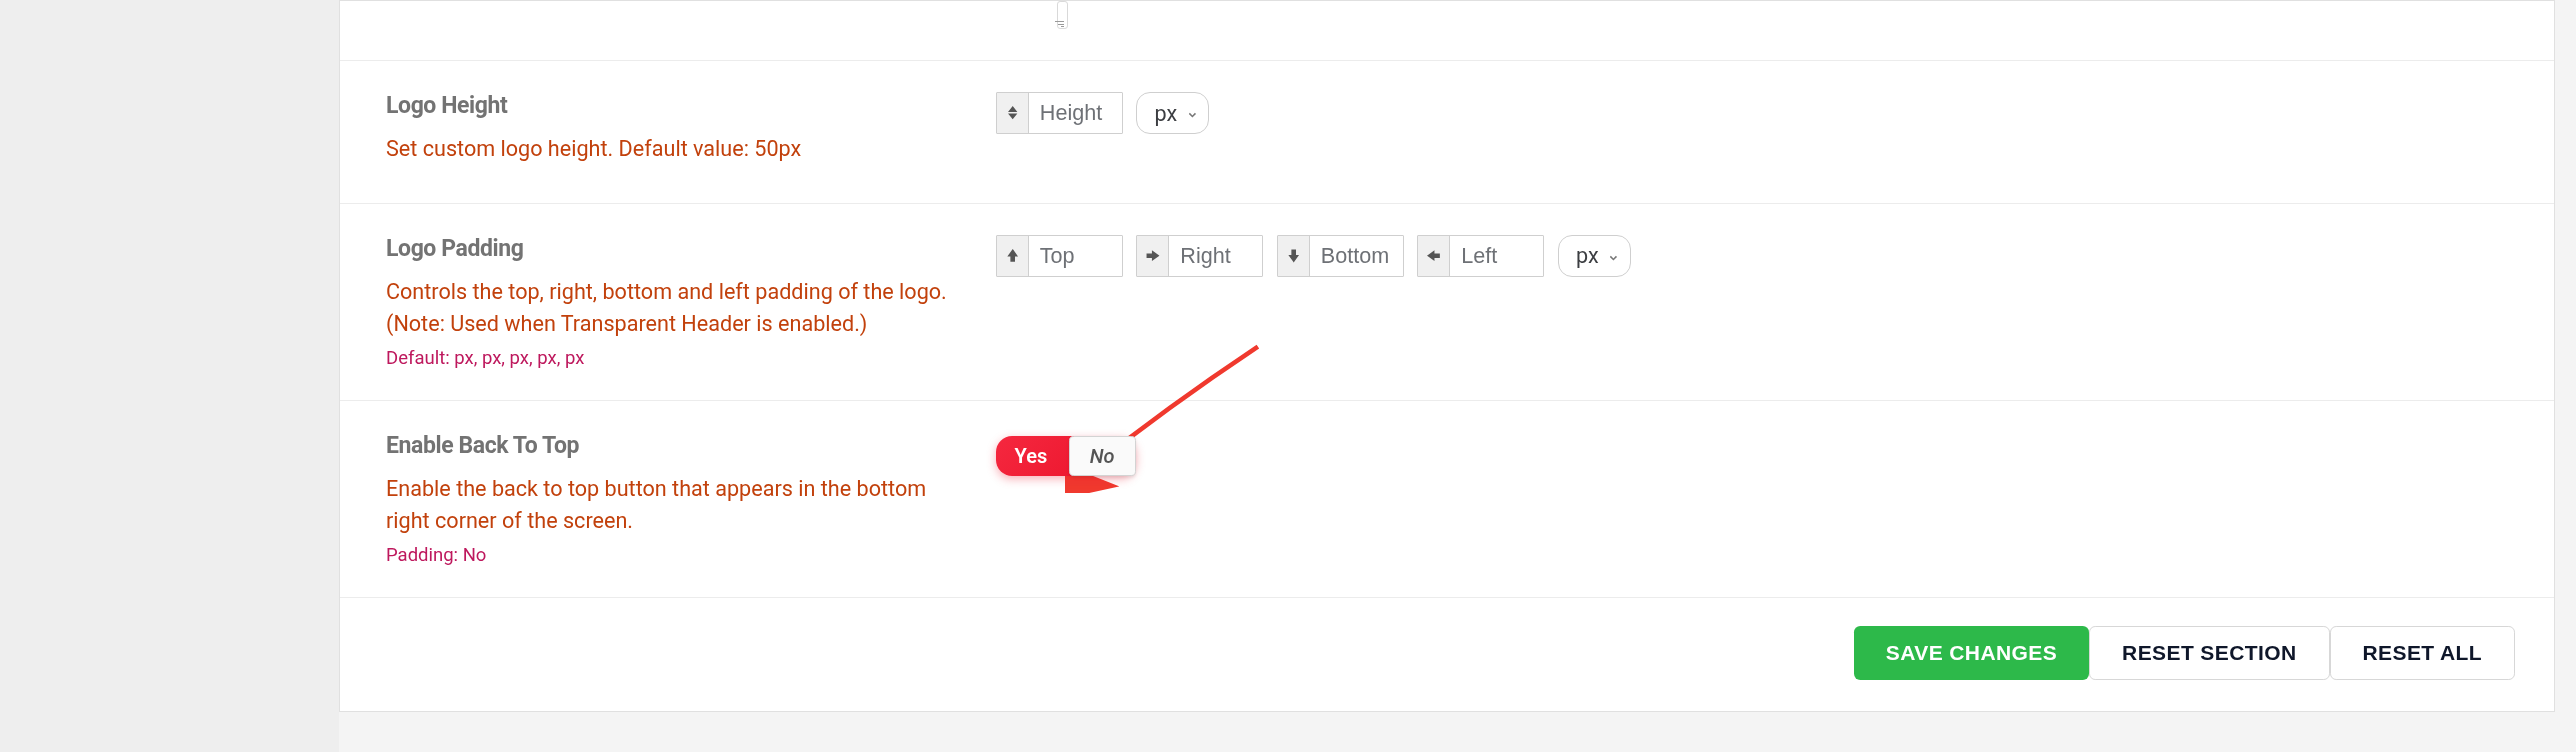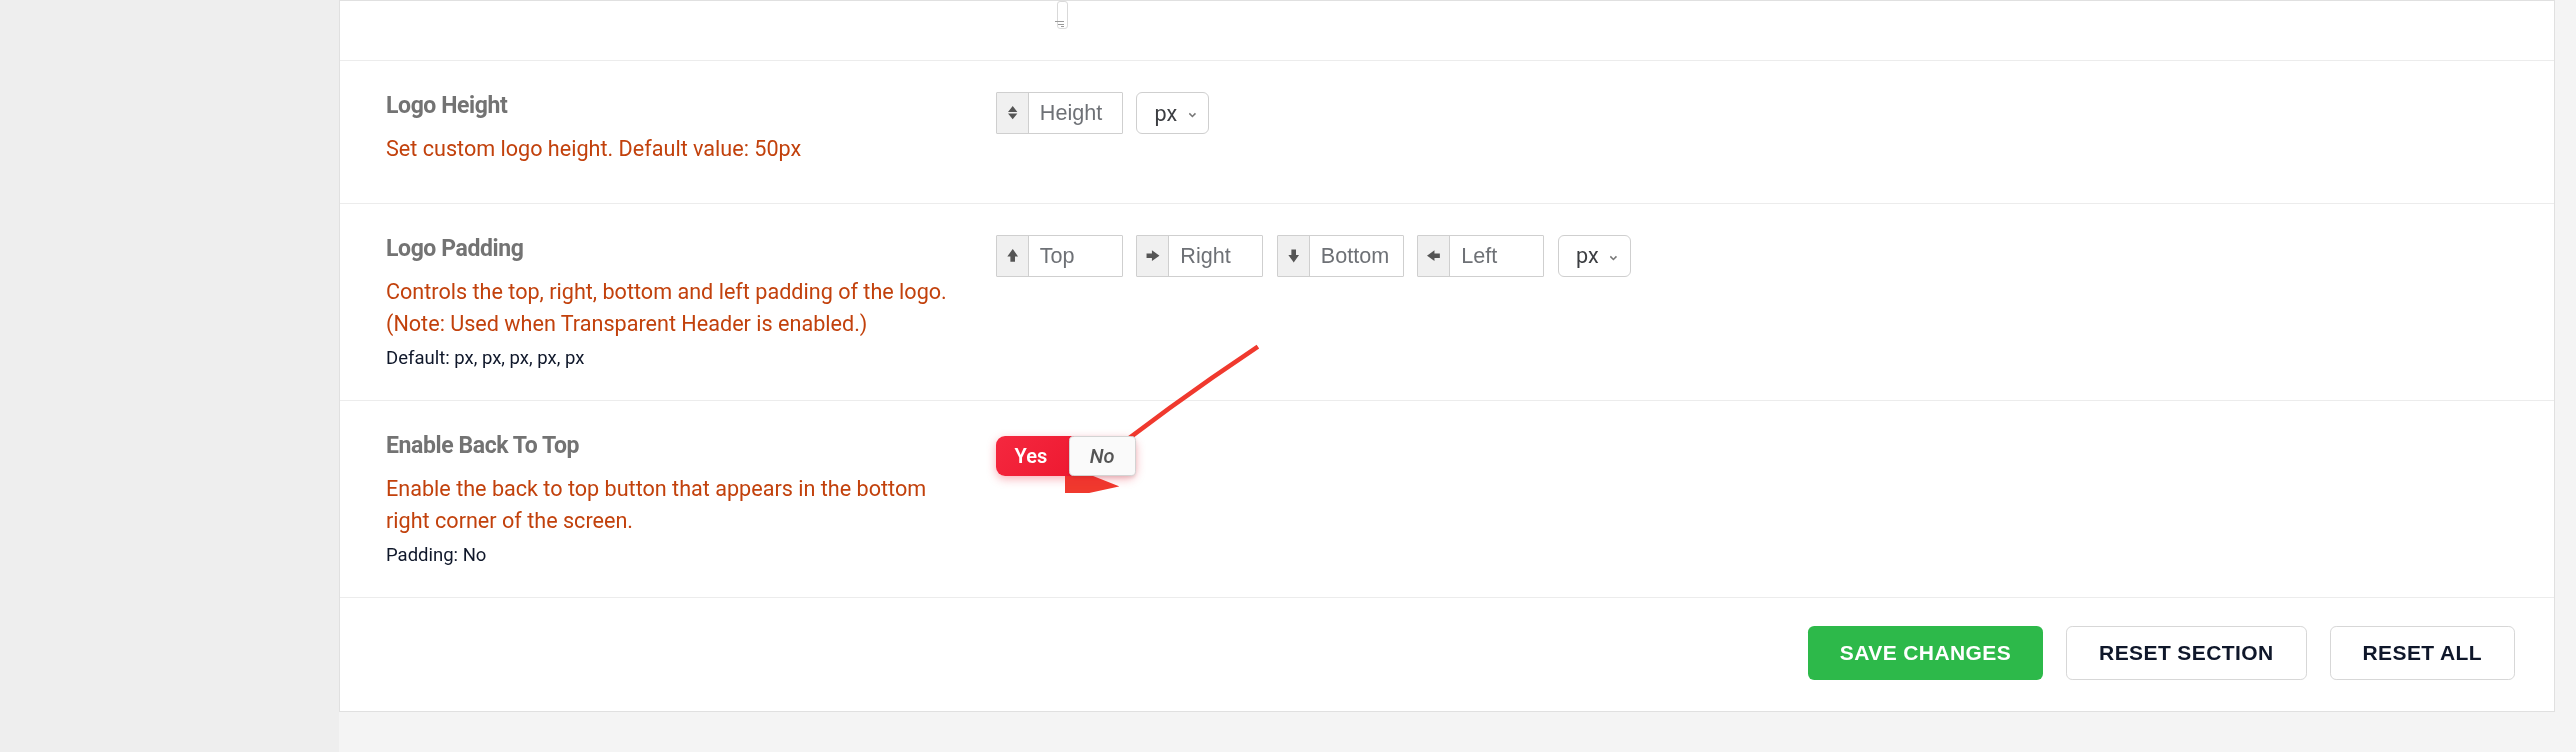--- a/index.html
+++ b/index.html
@@ -59,21 +59,21 @@
     letter-spacing: -0.4px;
   }
   p.setting-desc {
     font-size: 21.6px;
     color: #c2410c;
     line-height: 1.5;
     margin-bottom: 6.2px;
   }
   .setting-default {
     font-size: 18.5px;
-    color: #0f172a;
+    color: #be185d;
   }
   
   .codebox {
     margin-left: 717px;
     margin-right: 39px;
     background: #ffffff;
     border: 0.8px solid #d9d9d9;
     border-radius: 3.1px;
     padding: 4.6px;
     position: relative;
@@ -126,40 +126,40 @@
     font-size: 21.6px;
     color: #3c3e42;
     background: #fff;
   }
   .ig input.txt::placeholder { color: #6e7176; }
 
   .unit {
     display: inline-flex;
     align-items: center;
     border: 0.8px solid #cfcfcf;
-    border-radius: 6px;
+    border-radius: 14px;
     height: 42px;
     padding: 0 31px 0 17px;
     background: #fff;
     font-size: 21.6px;
     color: #3c3e42;
     position: relative;
     vertical-align: middle;
   }
   .unit .caret {
     position: absolute;
     right: 10.8px; top: 50%;
     transform: translateY(-50%);
   }
 
   
   .toggle {
     display: inline-flex;
     height: 40px;
-    border-radius: 9px;
+    border-radius: 16px;
     overflow: visible;
     box-shadow: 0 3.1px 9.3px rgba(234,31,53,0.35);
     background: linear-gradient(135deg,#f5283f,#ea1129);
     position: relative;
   }
   .toggle .seg {
     display: flex;
     align-items: center;
     justify-content: center;
     font-size: 20px;
@@ -186,21 +186,20 @@
     position: absolute;
     left: 69px; top: -93px;
     width: 201px; height: 154px;
     pointer-events: none;
   }
 
   
   .footer {
     display: flex;
     justify-content: flex-end;
-    gap: 23px;
     padding: 28px 39px 31px;
   }
   .btn {
     height: 54px;
     padding: 0 32px;
     border-radius: 6.2px;
     font-size: 21px;
     font-weight: 700;
     letter-spacing: 0.4px;
     cursor: pointer;

